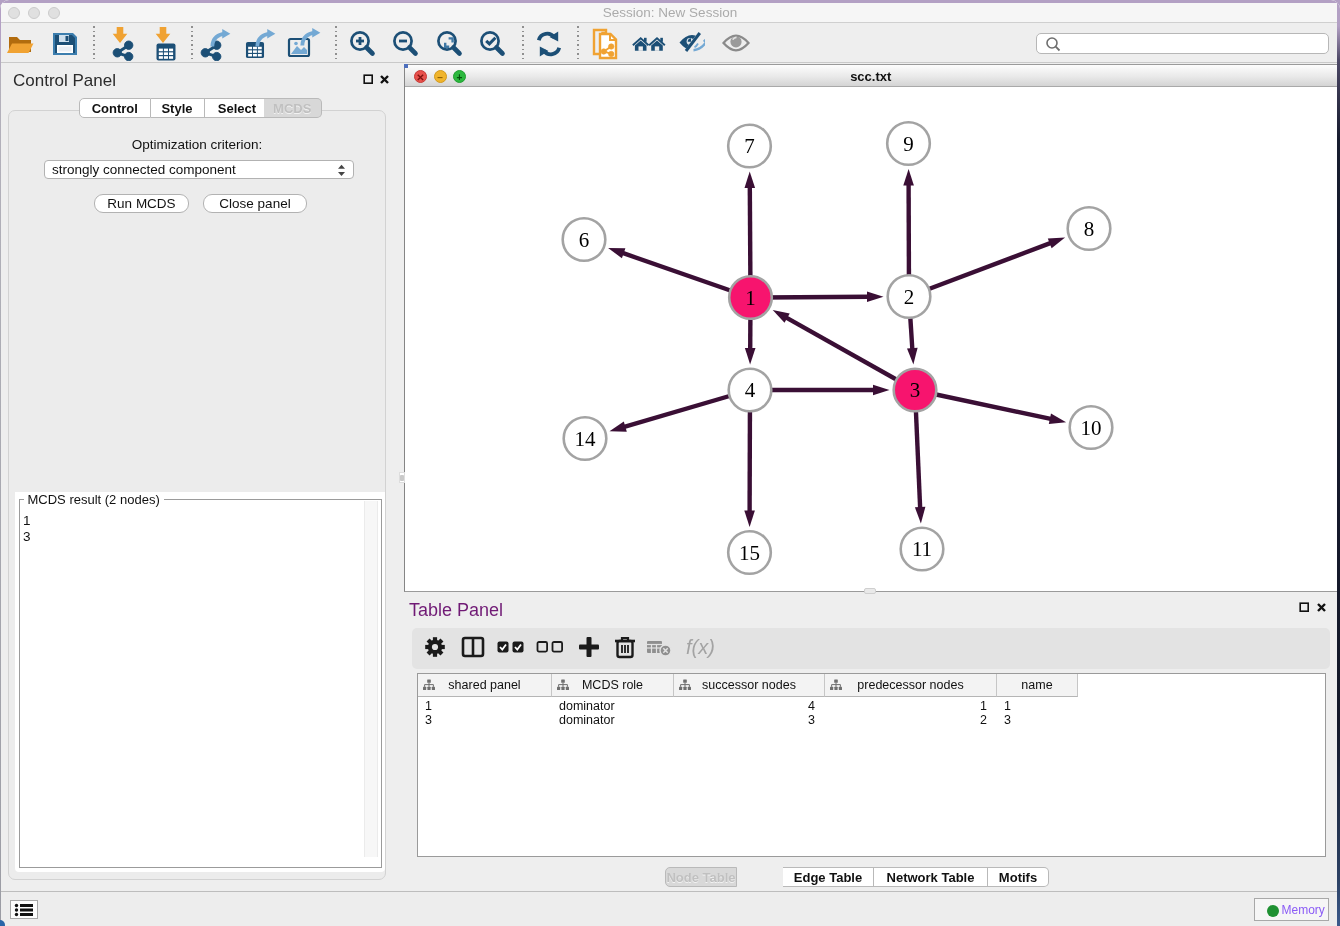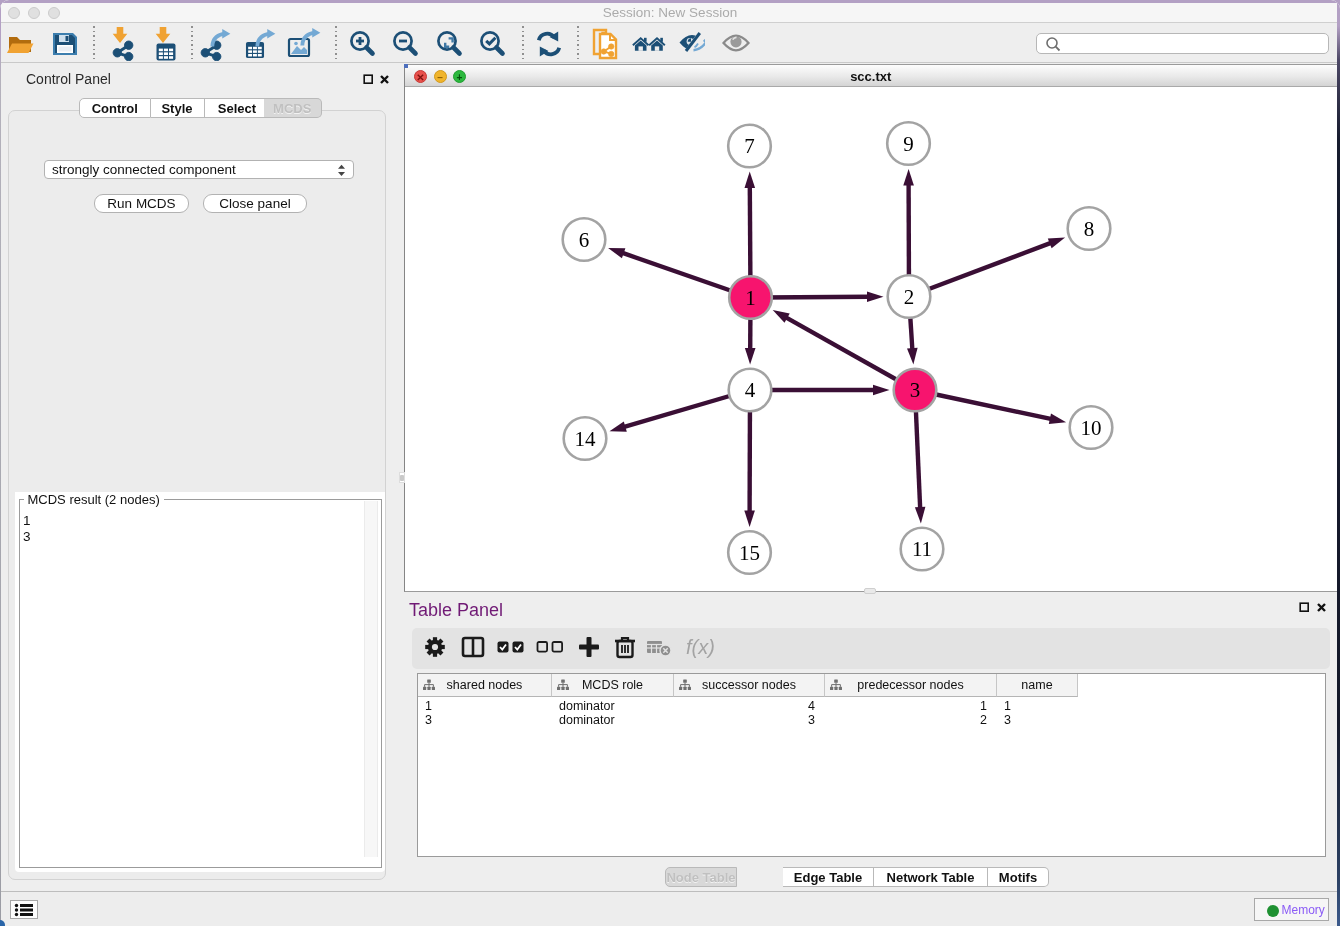--- a/index.html
+++ b/index.html
@@ -13,21 +13,21 @@
   background:linear-gradient(#b3a0c4 0 26px,#4d4866 60px,#171c2e 140px,#141829 78%,#2c4164 95%,#3c5a8c 100%)}
 #titlebar{left:0;top:0;width:100%;height:22.5px;background:#f6f6f6;border-bottom:1px solid #cfcfcf}
 .tl{position:absolute;top:7px;width:12px;height:12px;border-radius:50%;background:#e0e0e0;border:1px solid #cbcbcb}
 #apptitle{position:absolute;top:0;left:0;width:100%;height:22px;line-height:25px;text-align:center;
   color:#ababab;font-size:13.5px}
 #toolbar{left:0;top:23.5px;width:100%;height:39px;background:#eeeeee;border-bottom:1px solid #c9c9c9}
 .tsep{position:absolute;top:26px;height:35px;width:1.5px;
   background-image:repeating-linear-gradient(to bottom,#8f8f8f 0 1.5px,rgba(0,0,0,0) 1.5px 4.5px)}
 #searchbox{position:absolute;left:1036px;top:33px;width:293px;height:21px;background:#fff;
   border:1px solid #b7b7b7;border-radius:5px}
-#cpanel-title{left:26px;top:71px;font-size:14px;color:#2b2b2b}
+#cpanel-title{left:13px;top:71px;font-size:17px;color:#2b2b2b}
 .tabrow{position:absolute;height:20px}
 .tab{position:absolute;top:0;height:20px;line-height:20px;text-align:center;font-size:13px;font-weight:700;
   background:#fff;color:#111;border:1px solid #b9b9b9;border-left:none}
 .tab.first{border-left:1px solid #b9b9b9;border-radius:5px 0 0 5px}
 .tab.last{border-radius:0 5px 5px 0}
 .tab.sel{background:#d8d8d8;color:#c0c0c0;text-shadow:0 1px 0 #f2f2f2}
 #cpanel-body{left:8px;top:110px;width:378px;height:770px;background:#ececec;border:1px solid #d2d2d2;border-radius:7px}
 #optlabel{left:0;top:137px;width:394px;text-align:center;font-size:13.5px;color:#111}
 #dropdown{left:44px;top:160px;width:310px;height:19px;background:#fff;border:1px solid #b2b2b2;border-radius:4px;
   font-size:13.5px;color:#111;line-height:18px;padding-left:7px}
@@ -251,20 +251,21 @@
 <svg class="abs" style="left:378.5px;top:74px" width="11" height="11">
       <path d="M2 2 L9 9 M9 2 L2 9" stroke="#111" stroke-width="2.4"></path>
     </svg>
 <div class="abs" id="cpanel-body"></div>
 <div class="tabrow" style="left:0;top:97.5px;width:394px">
       <div class="tab first" style="left:79px;width:71.5px">Control</div>
       <div class="tab " style="left:150.5px;width:54px">Style</div>
       <div class="tab " style="left:205px;width:65px">Select</div>
       <div class="tab last sel" style="left:264px;width:57.5px">MCDS</div>
     </div>
+<div class="abs" id="optlabel">Optimization criterion:</div>
 <div class="abs" id="dropdown">strongly connected component<svg width="9" height="13" style="position:absolute;right:7px;top:2.5px">
         <path d="M1 4.7 L4.5 0.8 L8 4.7 Z" fill="#444"></path>
         <path d="M1 8 L4.5 11.9 L8 8 Z" fill="#444"></path>
       </svg></div>
 <div class="btn" style="left:94px;top:193.5px;width:95px">Run MCDS</div>
 <div class="btn" style="left:203px;top:193.5px;width:104px">Close panel</div>
 <div class="abs" id="resultwhite">
       <div id="fieldset">
         <div id="legend">MCDS result (2 nodes)</div>
       </div>
@@ -401,21 +402,21 @@
         <line x1="2" y1="8.5" x2="17" y2="8.5"></line>
         <line x1="2" y1="12" x2="17" y2="12"></line>
         <line x1="6.5" y1="8.5" x2="6.5" y2="17"></line>
         <line x1="11.5" y1="8.5" x2="11.5" y2="17"></line>
       </g>
       <circle cx="20.5" cy="14.5" r="5.5" fill="#8f8f8f" stroke="#e3e3e3" stroke-width="1.4"></circle>
       <path d="M18.3 12.3 L22.7 16.7 M22.7 12.3 L18.3 16.7" stroke="#e3e3e3" stroke-width="1.5"></path>
     </svg>
 <div class="abs" style="left:686px;top:636px;font-size:20px;color:#a3a3a3;font-family:Liberation Sans, sans-serif;font-style:italic">f(x)</div>
 <div class="abs" id="tablebox">
-      <div class="th" style="left:0px;width:134px">shared nodes</div>
+      <div class="th" style="left:0px;width:134px">shared panel</div>
       <svg style="position:absolute;left:5px;top:5px" width="12" height="12" viewBox="0 0 12 12">
         <g fill="#6f6f6f">
           <rect x="4.2" y="0.5" width="3.6" height="3.2" rx="0.5"></rect>
           <rect x="0" y="7.8" width="3.2" height="3.2" rx="0.5"></rect>
           <rect x="4.4" y="7.8" width="3.2" height="3.2" rx="0.5"></rect>
           <rect x="8.8" y="7.8" width="3.2" height="3.2" rx="0.5"></rect>
         </g>
         <g stroke="#6f6f6f" stroke-width="1">
           <line x1="6" y1="3.7" x2="6" y2="5.6"></line>
           <line x1="1.6" y1="5.6" x2="10.4" y2="5.6"></line>

